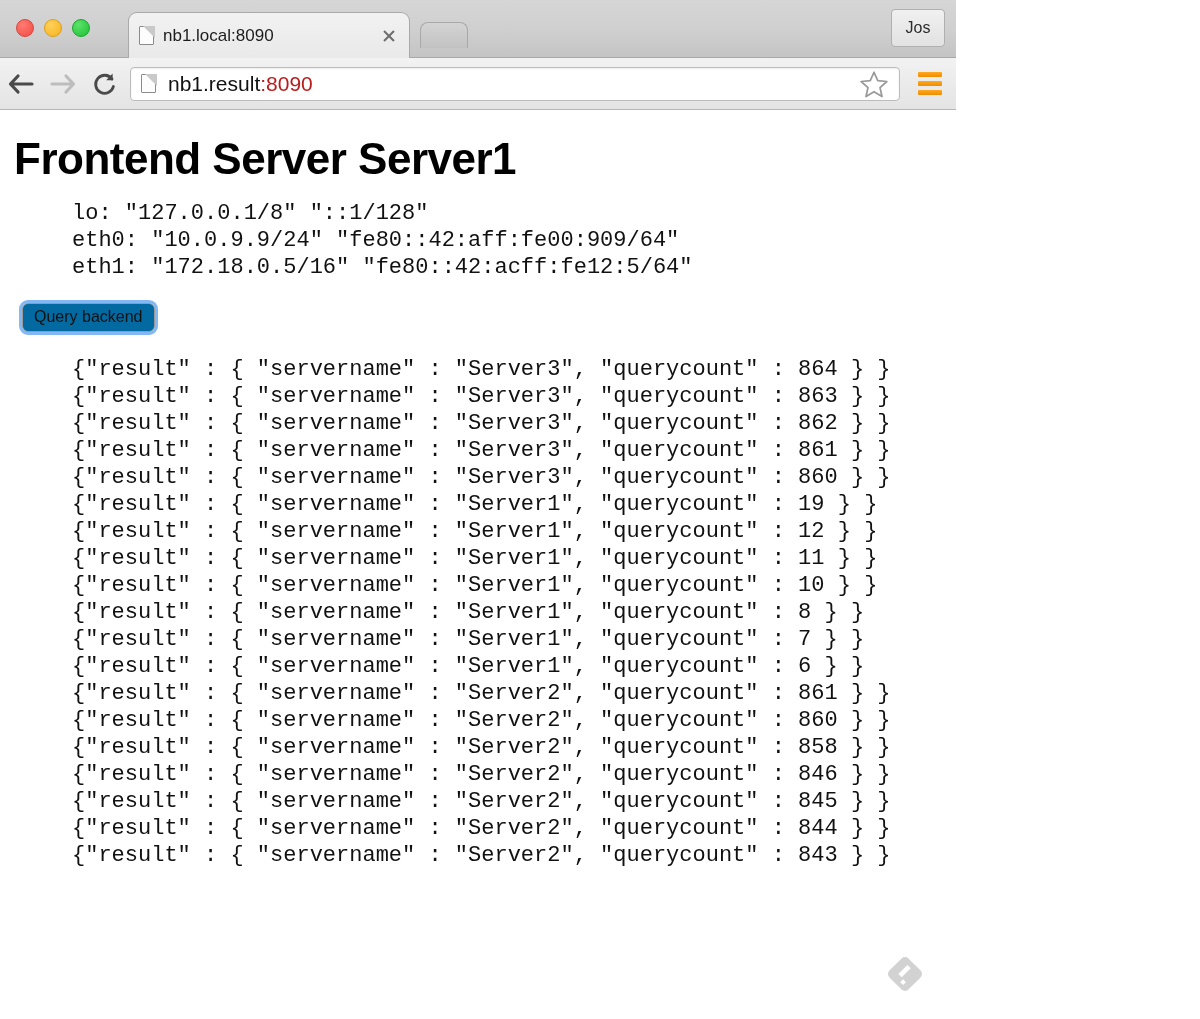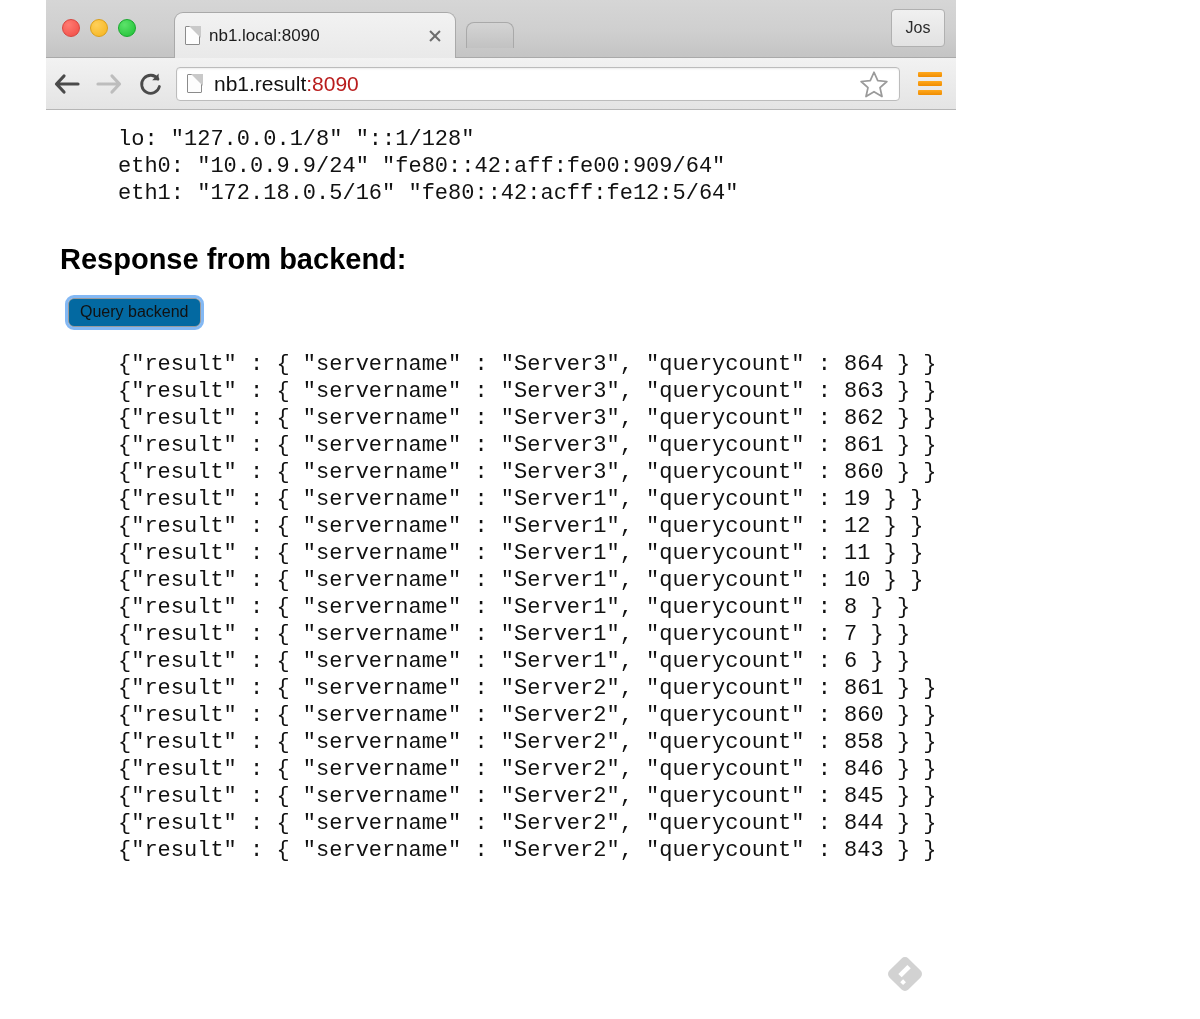--- a/index.html
+++ b/index.html
@@ -6,21 +6,21 @@
   * { box-sizing: border-box; }
   html, body {
     margin: 0; padding: 0;
     width: 1200px; height: 1019px;
     overflow: hidden;
     background: #ffffff;
     font-family: "Liberation Sans", sans-serif;
   }
 
   
-  #browser-window { width: 956px; height: 1019px; position: relative; padding-left: 46px; }
+  #browser-window { width: 956px; height: 1019px; position: relative; }
 
   #tab-strip {
     position: relative;
     height: 58px;
     background: linear-gradient(to bottom, #d6d6d6 0%, #cfcfcf 55%, #c4c4c4 100%);
     border-bottom: 1px solid #a9a9a9;
   }
   #traffic-lights {
     position: absolute; left: 16px; top: 19px;
     display: flex; gap: 10px; align-items: center;
@@ -213,26 +213,26 @@
 
     <div id="menu-button">
       <span></span>
       <span></span>
       <span></span>
     </div>
   </div>
 
   <div id="page-content">
 
+    <h1 id="page-title">Frontend Server Server1</h1>
 
     <pre class="mono-block">lo: "127.0.0.1/8" "::1/128"
 eth0: "10.0.9.9/24" "fe80::42:aff:fe00:909/64"
 eth1: "172.18.0.5/16" "fe80::42:acff:fe12:5/64"</pre>
 
-    <h2 class="section-heading">Response from backend:</h2>
 
     <button id="query-backend-button">Query backend</button>
 
     <pre id="backend-output">{"result" : { "servername" : "Server3", "querycount" : 864 } }
 {"result" : { "servername" : "Server3", "querycount" : 863 } }
 {"result" : { "servername" : "Server3", "querycount" : 862 } }
 {"result" : { "servername" : "Server3", "querycount" : 861 } }
 {"result" : { "servername" : "Server3", "querycount" : 860 } }
 {"result" : { "servername" : "Server1", "querycount" : 19 } }
 {"result" : { "servername" : "Server1", "querycount" : 12 } }

